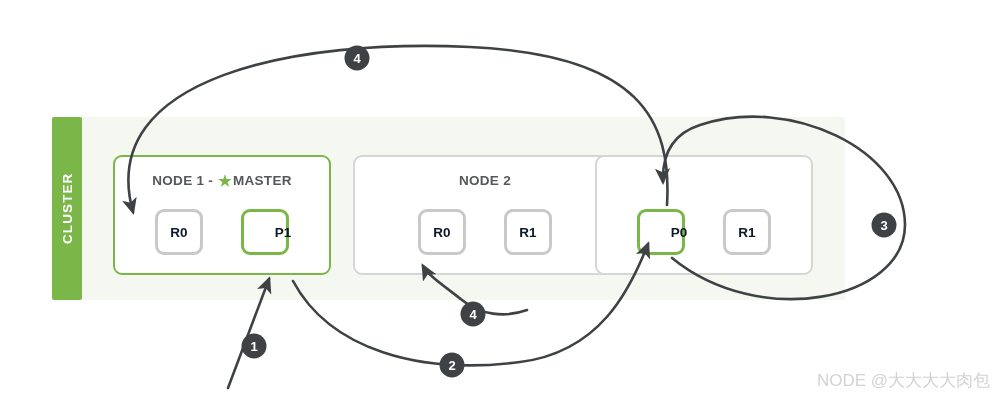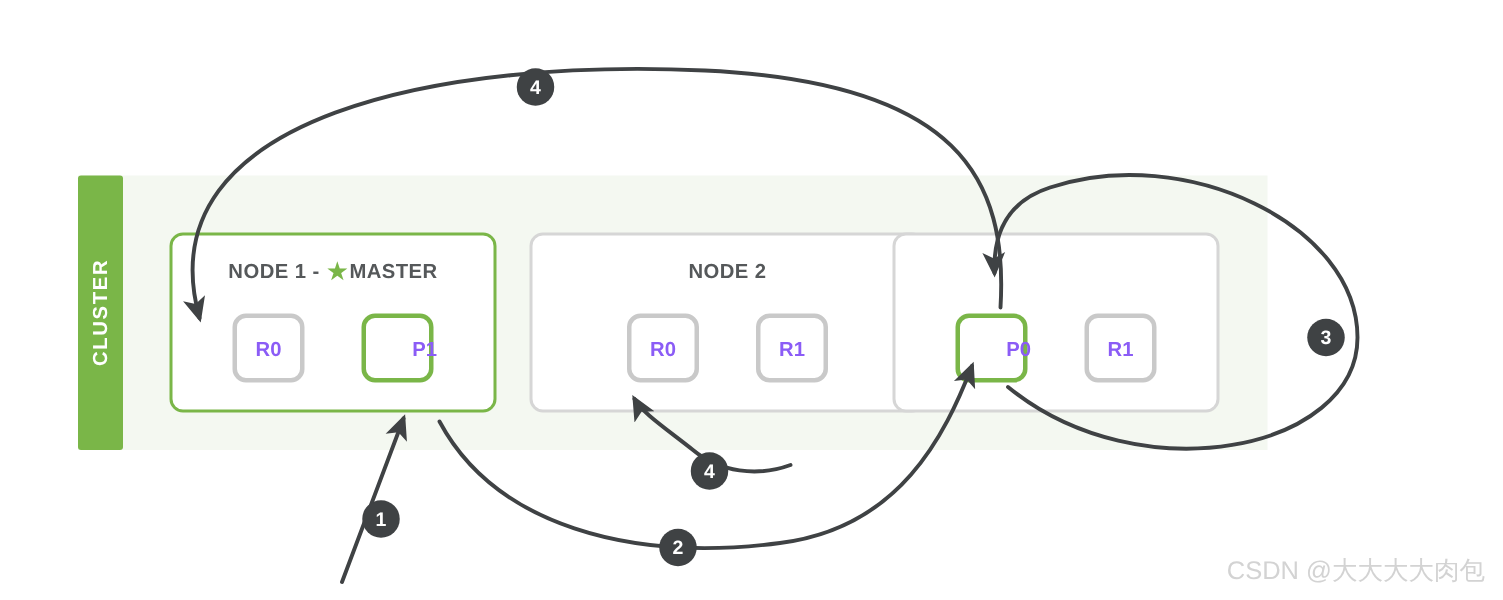--- a/index.html
+++ b/index.html
@@ -94,21 +94,21 @@
   .shard {
     width: 48px;
     height: 46px;
     border-radius: 9px;
     box-sizing: border-box;
     display: flex;
     align-items: center;
     justify-content: center;
     font-size: 13.5px;
     font-weight: bold;
-    color: #8b5cf6;
+    color: #0f172a;
     background: #ffffff;
   }
   .shard.replica { border: 3px solid #c9c9c9; }
   .shard.primary { border: 3.5px solid #7ab648; padding-left: 36px; }
   
   #arrows {
     position: absolute;
     left: 0; top: 0;
     width: 1002px;
     height: 400px;
@@ -208,15 +208,15 @@
         <circle class="badge-circle" cx="357" cy="58" r="12.5"></circle>
         <text class="badge-text" x="357" y="58">4</text>
       </g>
       <g>
         <circle class="badge-circle" cx="473" cy="314" r="12.5"></circle>
         <text class="badge-text" x="473" y="314">4</text>
       </g>
     </g>
   </svg>
 
-  <div class="watermark">CSDN @大大大大肉包</div>
+  <div class="watermark">NODE @大大大大肉包</div>
 
 </div>
 
 </body></html>

